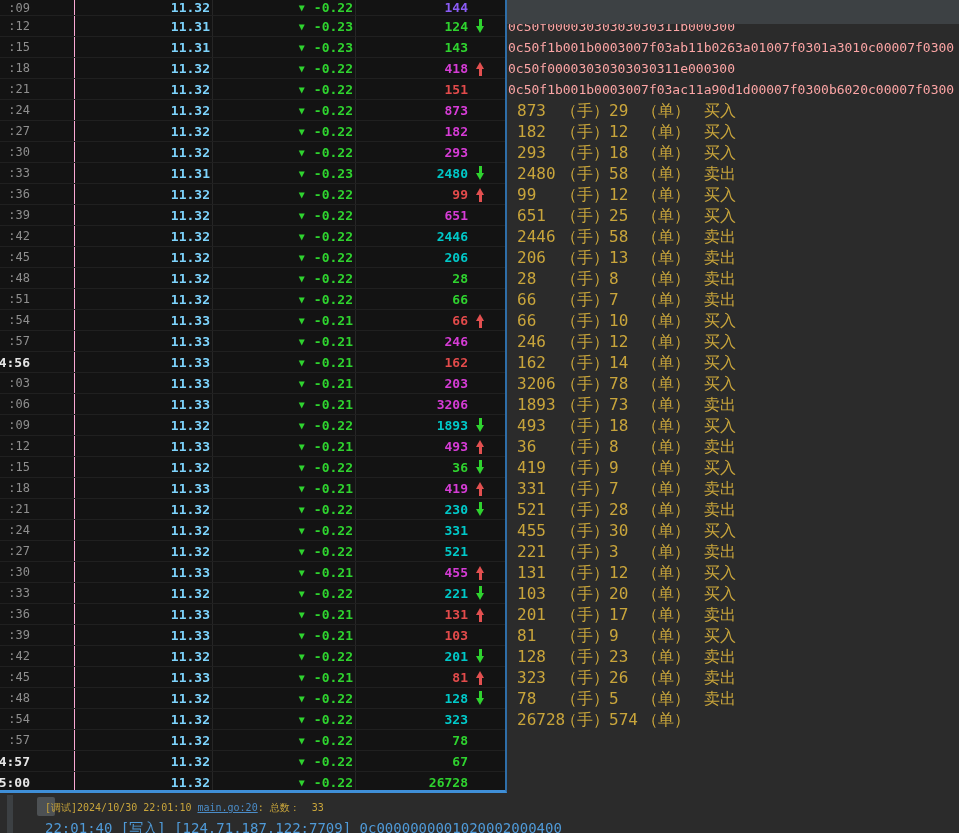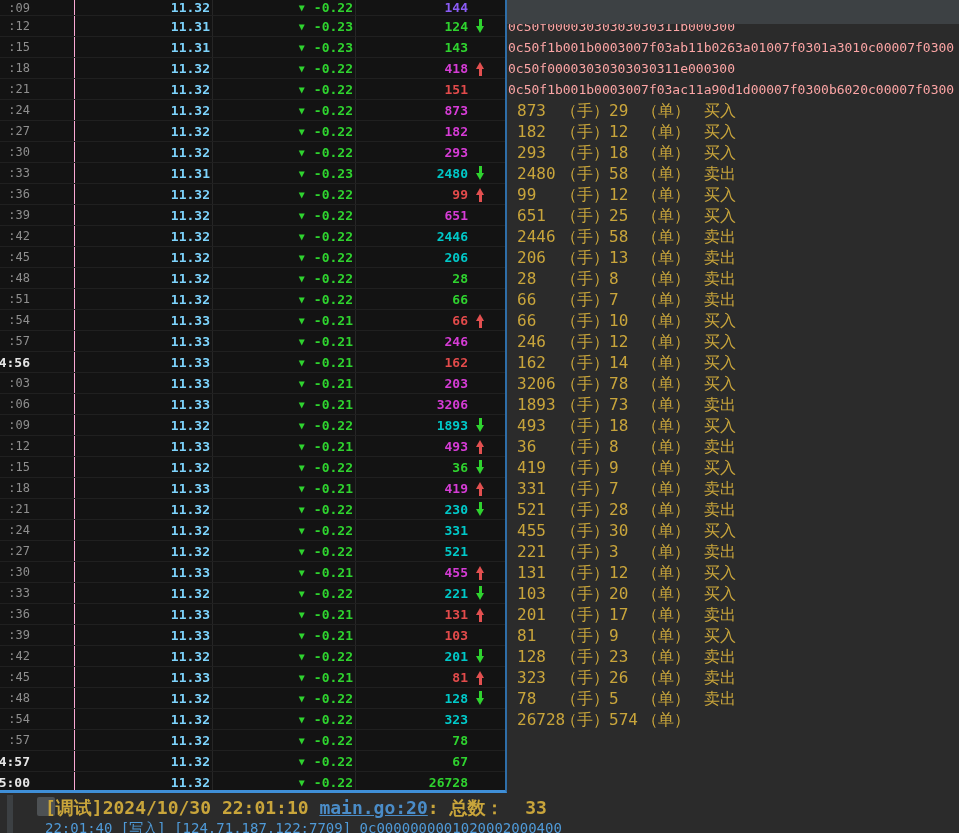--- a/index.html
+++ b/index.html
@@ -42,22 +42,22 @@
   .xrow{height:21px;line-height:21px;font-size:16px;color:#c9a53b;white-space:pre;padding-left:10px;}
   .xrow span{display:inline-block;vertical-align:top;}
   .x-vol{width:44px;}
   .x-hand{width:48px;}
   .x-cnt{width:33px;}
   .x-ord{width:62px;}
 
   
   #gutter-strip{position:absolute;left:7px;top:795px;width:6px;height:38px;background:#3c4043;}
   #gutter-thumb{position:absolute;left:37px;top:797px;width:18px;height:19px;background:#4d5154;border-radius:2px;}
-  #log1{position:absolute;left:45px;top:797px;height:21px;line-height:21px;font-size:18px;
-    color:#c9a53b;white-space:pre;z-index:3;font-weight:bold;}
+  #log1{position:absolute;left:45px;top:797px;height:21px;line-height:21px;font-size:10px;
+    color:#c9a53b;white-space:pre;z-index:3;}
   #log1 a{color:#4a8cc8;text-decoration:underline;cursor:pointer;}
   #log2{position:absolute;left:45px;top:818px;height:21px;line-height:21px;font-size:14px;
     color:#4f9ad8;white-space:pre;z-index:3;}
 </style>
 </head>
 <body>
 
 <div id="stage">
 
   <div id="tape">

